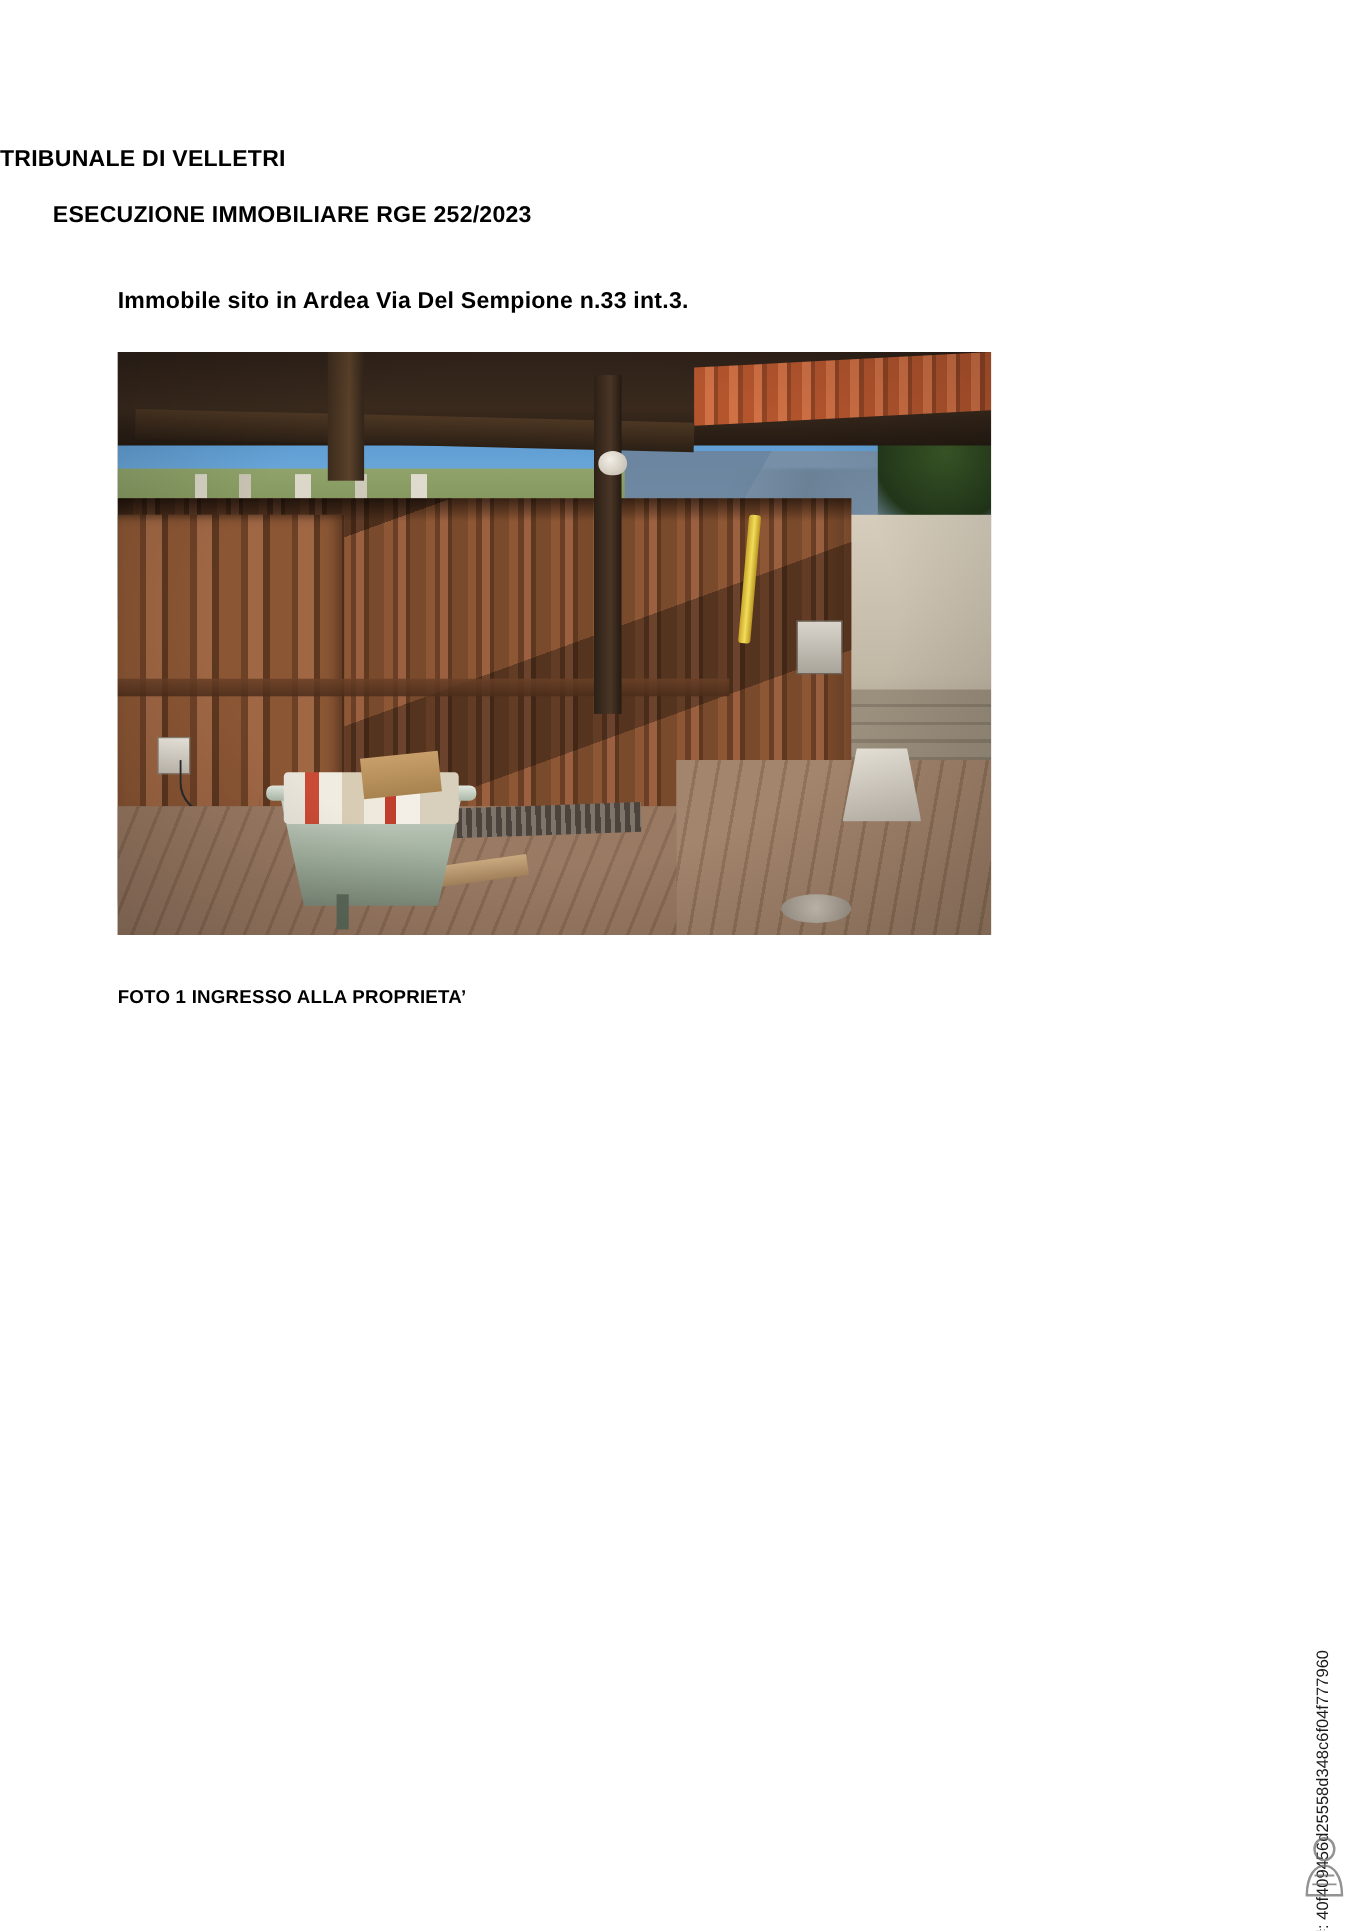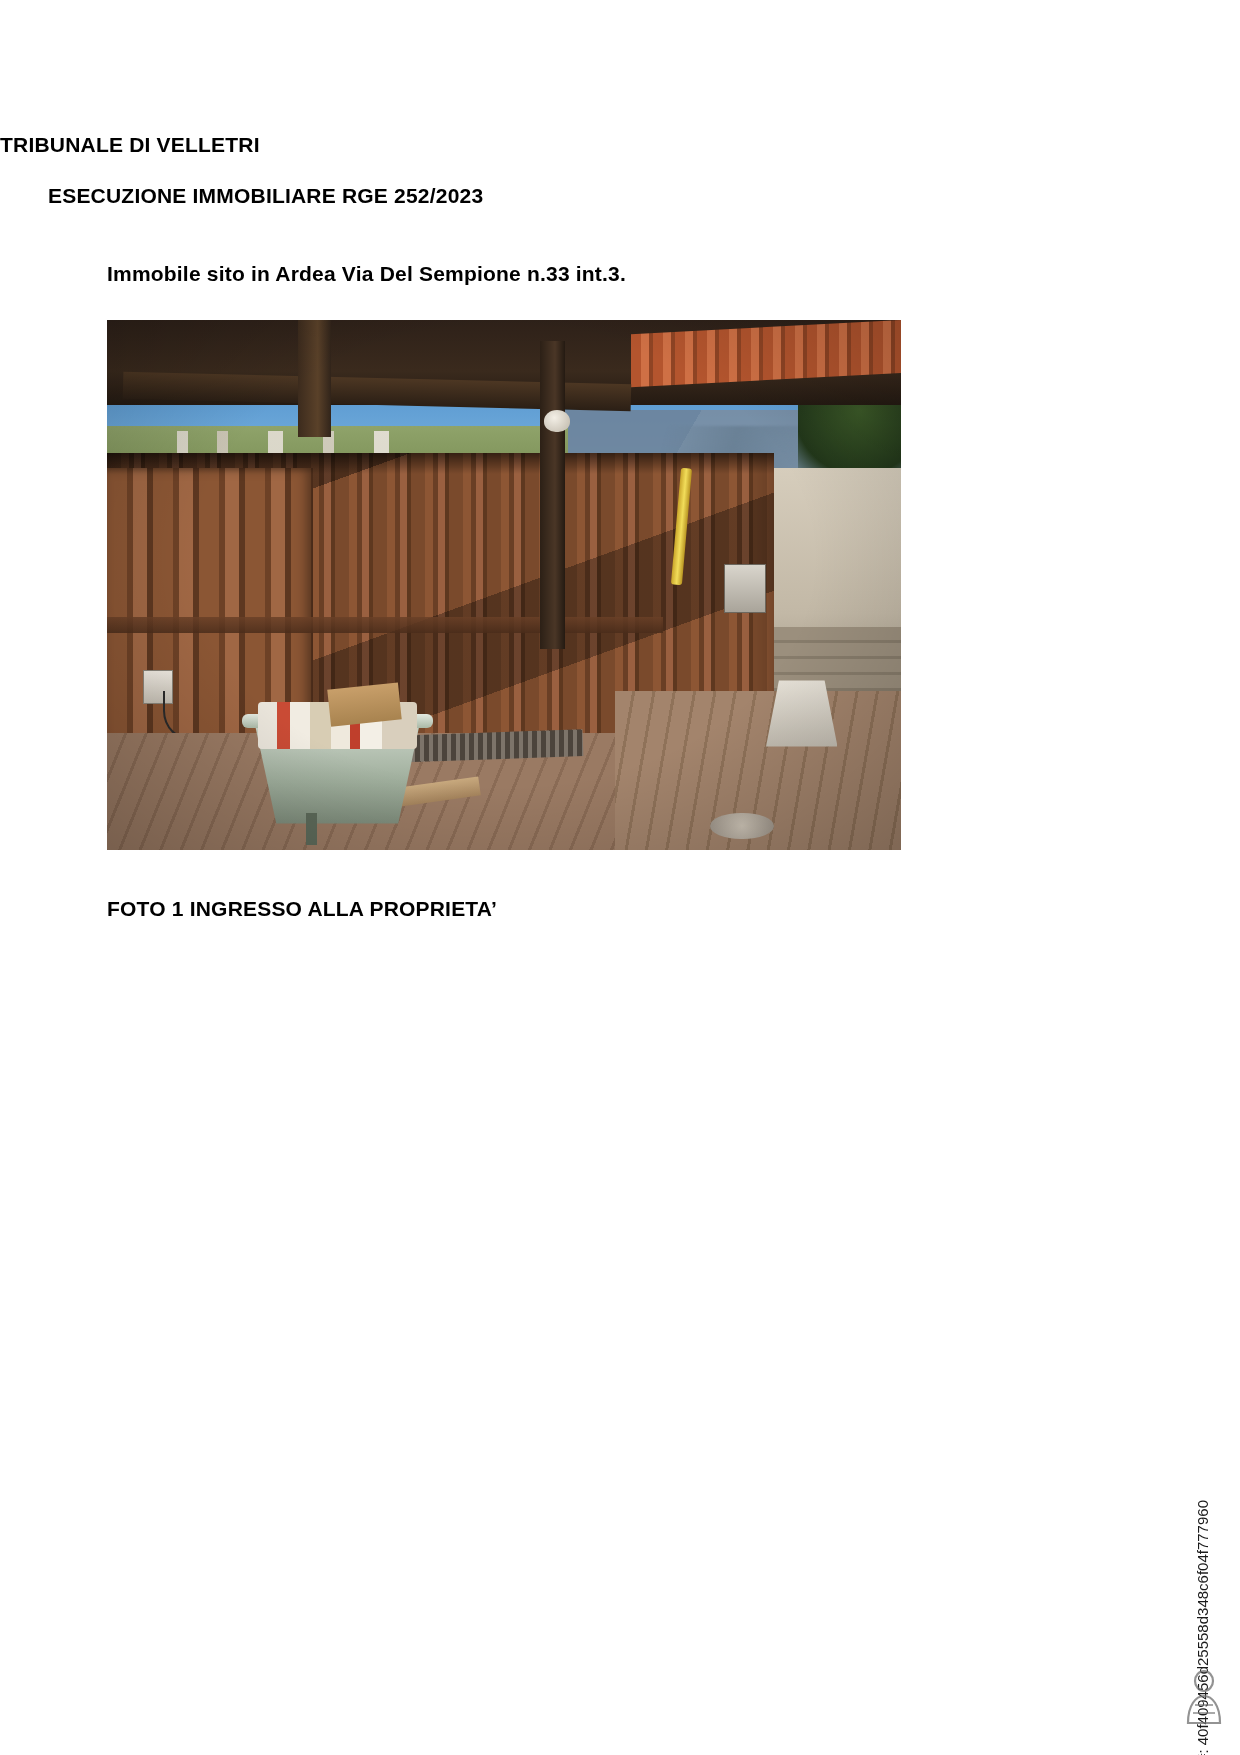--- a/index.html
+++ b/index.html
@@ -279,21 +279,21 @@
     inset: 0;
     background: radial-gradient(ellipse at 50% 45%, rgba(0,0,0,0) 55%, rgba(0,0,0,.22) 100%);
     pointer-events: none;
   }
 
   .caption {
     position: absolute;
     left: 107px;
     top: 897px;
     font-weight: bold;
-    font-size: 21px;
+    font-size: 17px;
     letter-spacing: 0.2px;
   }
 
   
   .sig-strip {
     position: absolute;
     right: 18px;
     top: 0;
     width: 30px;
     height: 1620px;

